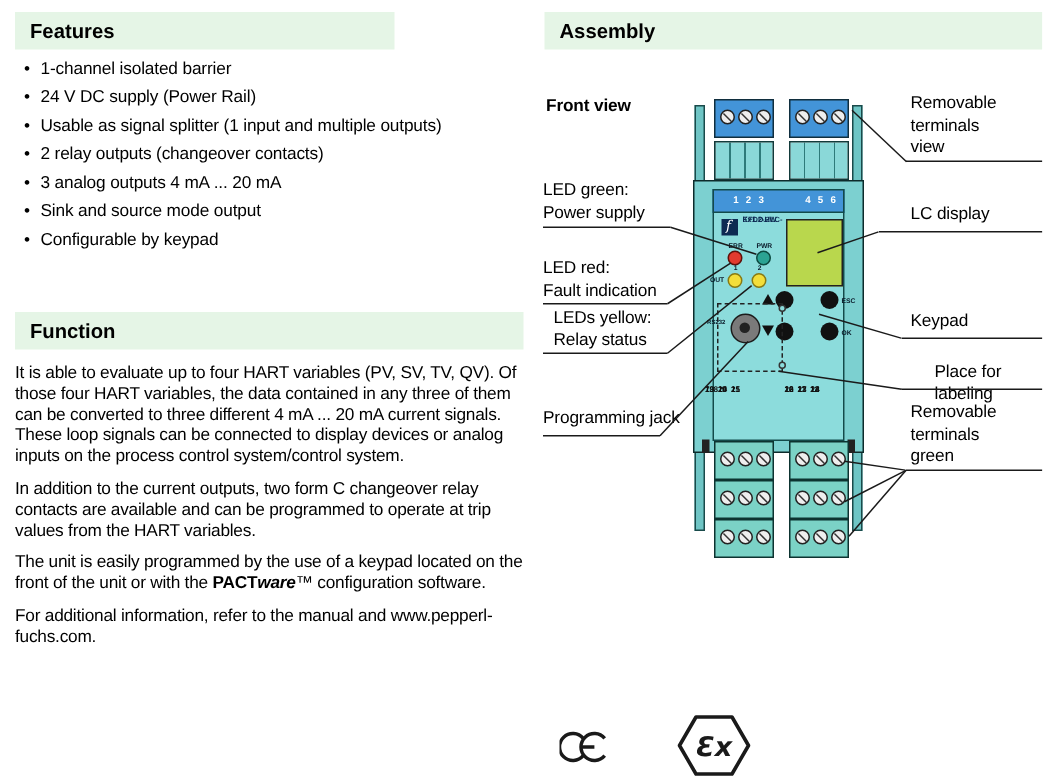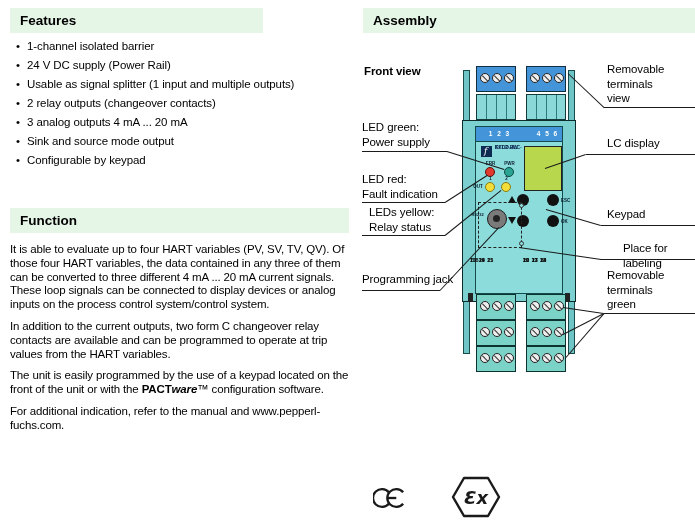--- a/index.html
+++ b/index.html
@@ -77,21 +77,21 @@
   </ul>
 
   <div class="hdr" style="left:10px;top:208px;width:339px;">
     <span>Function</span>
   </div>
 
   <div class="paras">
     <p>It is able to evaluate up to four HART variables (PV, SV, TV, QV). Of those four HART variables, the data contained in any three of them can be converted to three different 4 mA ... 20 mA current signals. These loop signals can be connected to display devices or analog inputs on the process control system/control system.</p>
     <p>In addition to the current outputs, two form C changeover relay contacts are available and can be programmed to operate at trip values from the HART variables.</p>
     <p><span>The unit is easily programmed by the use of a keypad located on the front of the unit or with the </span><b>PACT</b><i>ware</i><span>™ configuration software.</span></p>
-    <p>For additional indication, refer to the manual and www.pepperl-fuchs.com.</p>
+    <p>For additional information, refer to the manual and www.pepperl-fuchs.com.</p>
   </div>
 
   <div class="hdr" style="left:363px;top:8px;width:332px;">
     <span>Assembly</span>
   </div>
 
   <div class="lbl bold" style="left:364px;top:64px;">Front view</div>
 
   <div id="device">
     <i class="rail" style="left:1px;top:6px;height:52px;"></i>

